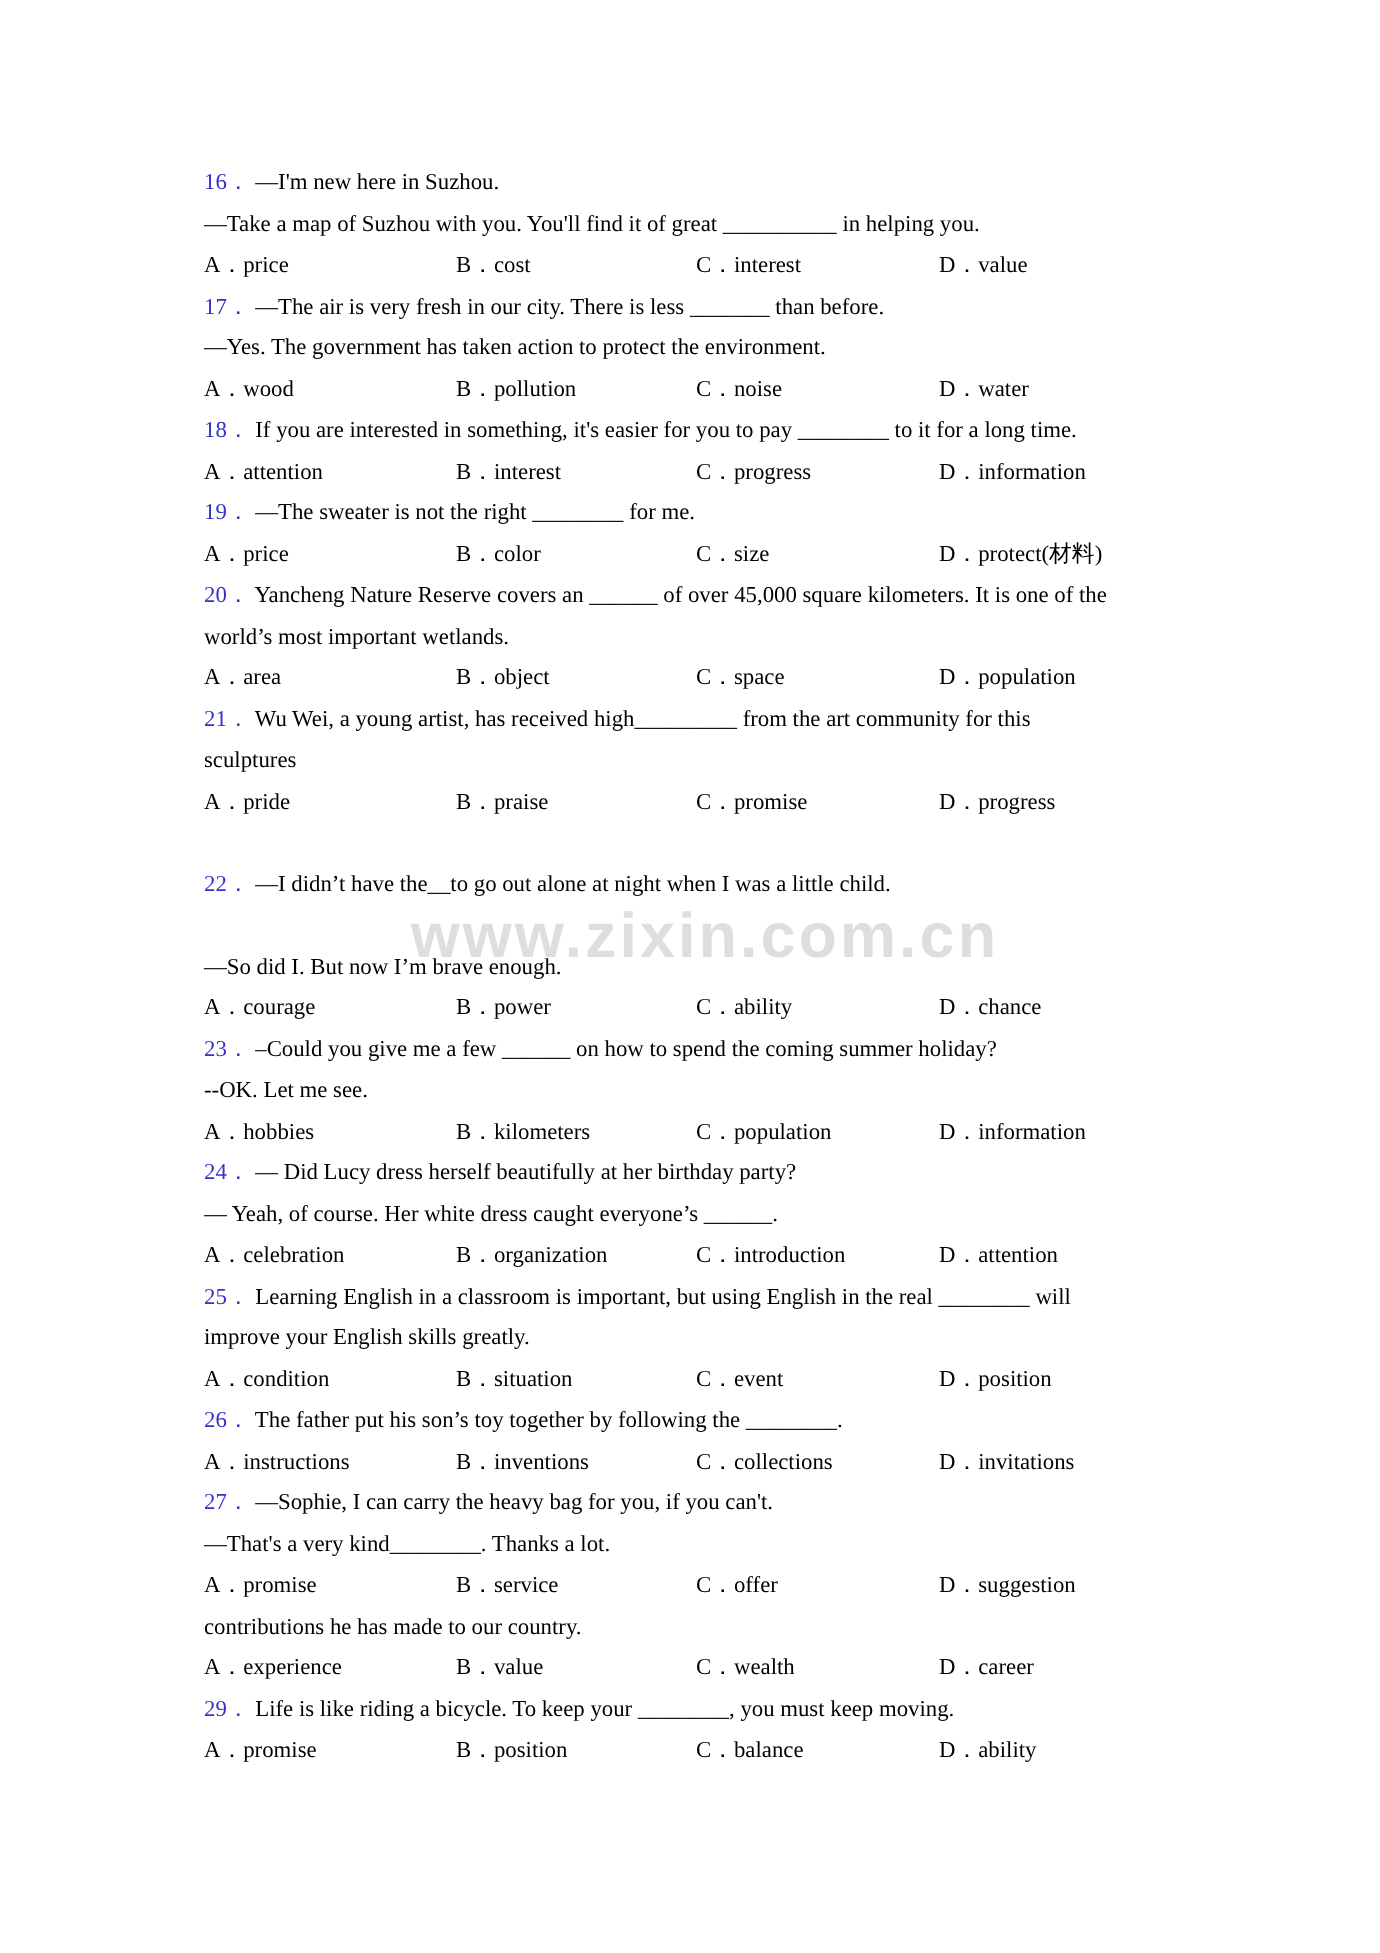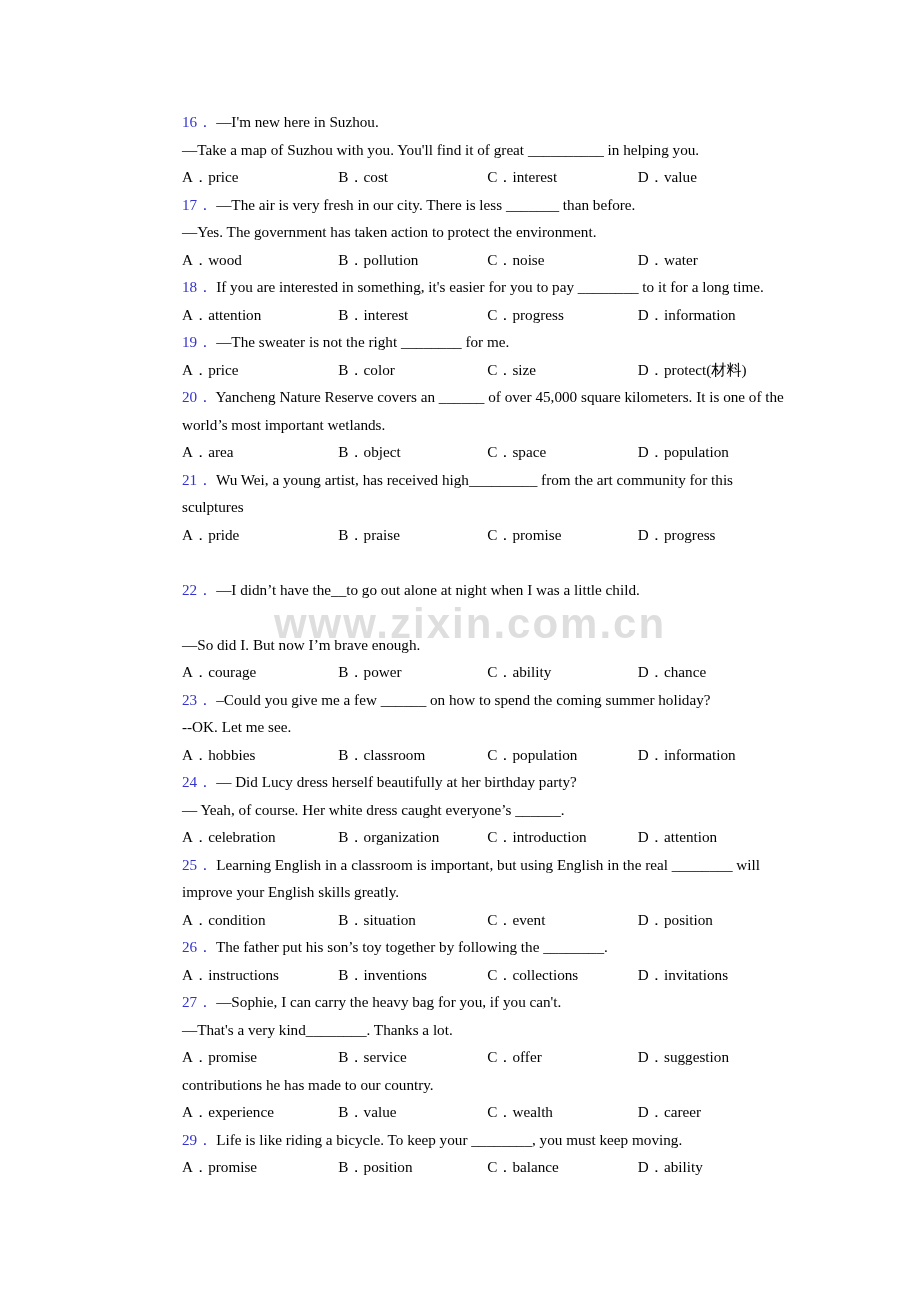--- a/index.html
+++ b/index.html
@@ -34,21 +34,20 @@
     font-weight: bold;
     letter-spacing: 2px;
     color: #d9d9d9;
     opacity: 0.85;
     pointer-events: none;
     white-space: nowrap;
     z-index: 5;
   }
   .qblock {
     margin-bottom: 0px;
-    margin-left: 46px;
   }
   .qline {
     line-height: 27.5px;
     text-indent: 0;
   }
   .qnum {
     color: #3333cc;
   }
   .options {
     line-height: 27.5px;
@@ -147,21 +146,21 @@
         <span class="opt opt-c">C．ability</span>
         <span class="opt opt-d">D．chance</span>
       </div>
     </div>
 
     <div class="qblock">
       <div class="qline"><span class="qnum">23．</span> <span>–Could you give me a few ______ on how to spend the coming summer holiday?</span></div>
       <div class="qline"><span>--OK. Let me see.</span></div>
       <div class="options">
         <span class="opt opt-a">A．hobbies</span>
-        <span class="opt opt-b">B．classroom</span>
+        <span class="opt opt-b">B．kilometers</span>
         <span class="opt opt-c">C．population</span>
         <span class="opt opt-d">D．information</span>
       </div>
     </div>
 
     <div class="qblock">
       <div class="qline"><span class="qnum">24．</span> <span>— Did Lucy dress herself beautifully at her birthday party?</span></div>
       <div class="qline"><span>— Yeah, of course. Her white dress caught everyone’s ______.</span></div>
       <div class="options">
         <span class="opt opt-a">A．celebration</span>

